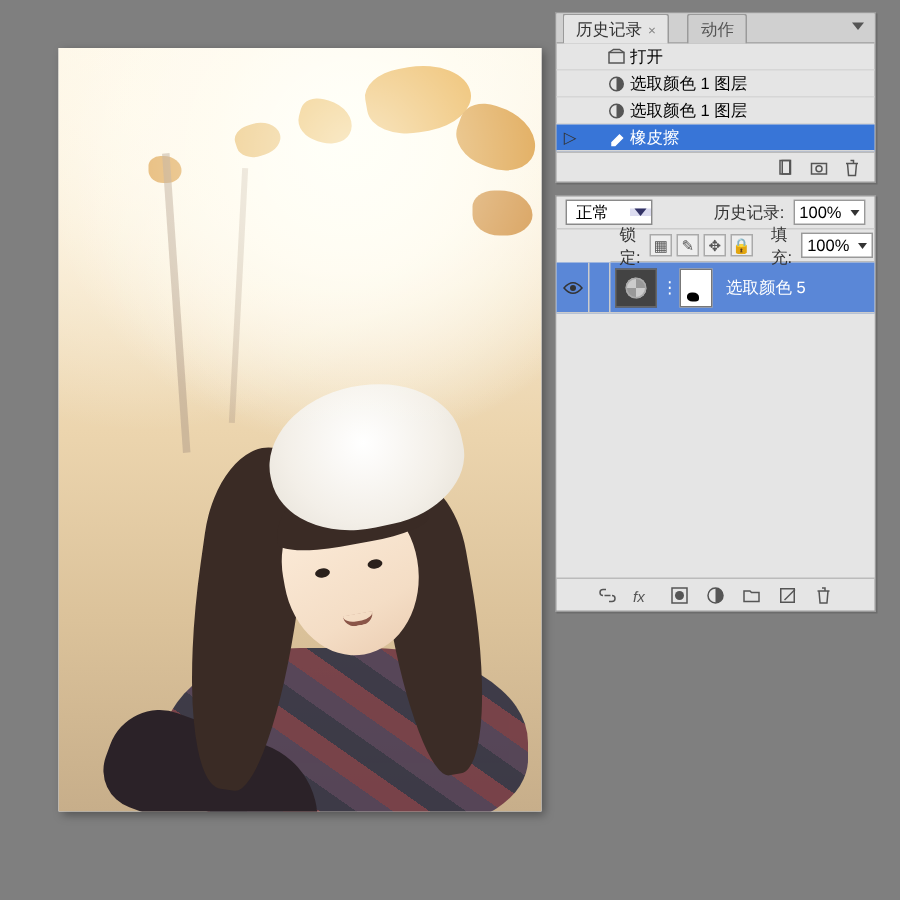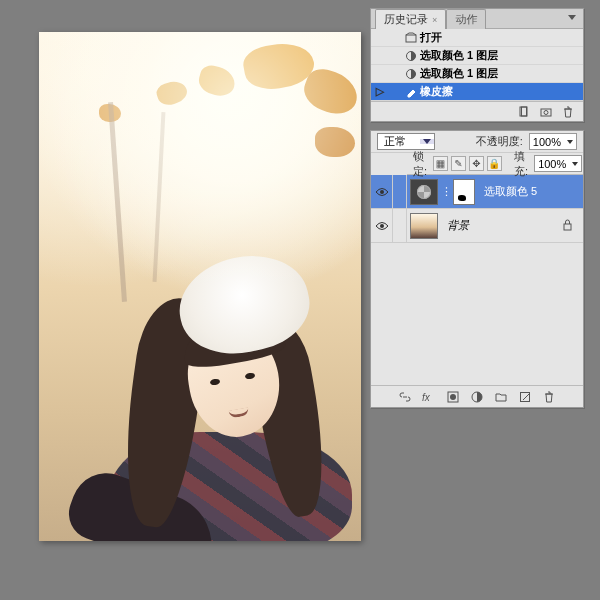--- a/index.html
+++ b/index.html
@@ -88,41 +88,41 @@
   .panel {
     background:#e5e5e5;
     border:1px solid #9a9a9a;
     box-shadow: 1px 1px 0 rgba(0,0,0,0.15);
     margin-bottom:8px;
     position:relative;
   }
   .tabbar { height:20px; background:#d0d0d0; border-bottom:1px solid #aaa; display:flex; align-items:flex-end; padding-left:4px;}
   .tab {
     background:#e5e5e5; border:1px solid #9a9a9a; border-bottom:none;
-    padding:2px 8px; font-size:11px; color:#333; margin-right:0;
-    border-radius:2px 2px 0 0; position:relative; top:1px;font-family:Liberation Mono, monospace;
+    padding:2px 8px; font-size:11px; color:#333; margin-right:12px;
+    border-radius:2px 2px 0 0; position:relative; top:1px;
   }
   .tab.inactive { background:#cfcfcf; color:#555; }
   .tab.sep::after { content:"×"; font-size:9px; color:#888; margin-left:4px;}
   .close-icon {
     position:absolute; right:4px; top:3px; width:14px; height:14px; cursor:pointer;
   }
   .close-icon::before { content:""; position:absolute; left:3px; top:3px; width:0; height:0;
     border-left:4px solid transparent; border-right:4px solid transparent; border-top:5px solid #555;}
   .menu-icon { position:absolute; right:4px; top:3px; width:14px; height:14px; }
   .menu-icon span,.menu-icon span::before,.menu-icon span::after{
     content:"";position:absolute;left:2px;width:10px;height:2px;background:#555;
   }
   .menu-icon span{top:3px;} .menu-icon span::before{top:4px;} .menu-icon span::after{top:8px;}
 
   
   .doc-row { display:flex; align-items:center; padding:3px 6px; gap:6px; border-bottom:1px solid #ccc;}
   .doc-thumb { width:20px; height:20px; background:linear-gradient(180deg,#f8e8c8,#c49a70); border:1px solid #999;}
   .doc-snap { width:14px; height:14px; border:1px solid #888; background:#eee; margin-left:-2px;}
-  .hist-list { max-height:120px;font-weight:bold; }
+  .hist-list { max-height:120px; }
   .hist-row { display:flex; align-items:center; height:18px; border-bottom:1px solid #d6d6d6; padding-left:3px;}
   .hist-row .gutter { width:16px; }
   .hist-row .ico { width:18px; text-align:center; color:#555;}
   .hist-row .ico svg { vertical-align:middle; }
   .hist-row.sel { background:#3875d7; color:#fff; }
   .hist-row.sel .ico { color:#fff; }
   .hist-row .marker { width:12px; text-align:center; color:#333;}
   .hist-btm { height:20px; border-top:1px solid #bbb; display:flex; justify-content:flex-end; align-items:center; gap:8px; padding-right:8px;}
   .mini-ico { width:14px; height:14px; display:inline-flex; align-items:center; justify-content:center; color:#555; }
   .mini-ico svg { display:block; }
@@ -270,21 +270,21 @@
   </div>
 
   <div class="panel">
 
     <div class="opt-row">
       <div class="sel-combo">
         <span class="val">正常</span>
         <span class="arr"></span>
       </div>
       <span class="flexsp"></span>
-      <span class="lbl">不透明度:</span>
+      <span class="lbl">历史记录:</span>
       <div class="pct-box">
         <span class="v">100%</span>
         <span class="a"></span>
       </div>
     </div>
 
     <div class="opt-row second">
       <span class="lbl">锁定:</span>
       <div class="lock-icons">
         <span class="li">▦</span>
@@ -312,39 +312,20 @@
         </div>
         <div class="link-col"></div>
         <div class="thumb-adj">
             <div class="adj-circ"></div>
           </div>
         <span class="link-dot">⋮</span>
         <div class="mask-thumb"></div>
         <span class="layer-name">选取颜色 5</span>
       </div>
 
-      <div class="layer-row">
-        <div class="vis-col">
-          <span class="eye-icon">
-              <svg width="14" height="10" viewBox="0 0 14 10">
-                <path d="M1 5 Q7 -2 13 5 Q7 12 1 5 Z" fill="none" stroke="#333"></path>
-                <circle cx="7" cy="5" r="2" fill="#333"></circle>
-              </svg>
-            </span>
-        </div>
-        <div class="link-col"></div>
-        <div class="bg-thumb"></div>
-        <span class="layer-name italic">背景</span>
-        <span class="lock-badge">
-          <svg width="11" height="12" viewBox="0 0 11 12">
-              <rect x="2" y="5" width="7" height="6" fill="none" stroke="#555"></rect>
-              <path d="M3.5 5 V3 a2 2 0 0 1 4 0 V5" fill="none" stroke="#555"></path>
-            </svg>
-        </span>
-      </div>
     </div>
 
     <div class="layer-btm">
       <span class="mini-ico">
           <svg width="14" height="12" viewBox="0 0 14 12">
             <path d="M4 6a2 2 0 0 1 0-4h2M10 6a2 2 0 0 1 0 4H8M5 6h4" fill="none" stroke="currentColor"></path>
           </svg>
         </span>
       <span class="mini-ico">
           <svg width="14" height="12" viewBox="0 0 14 12">

